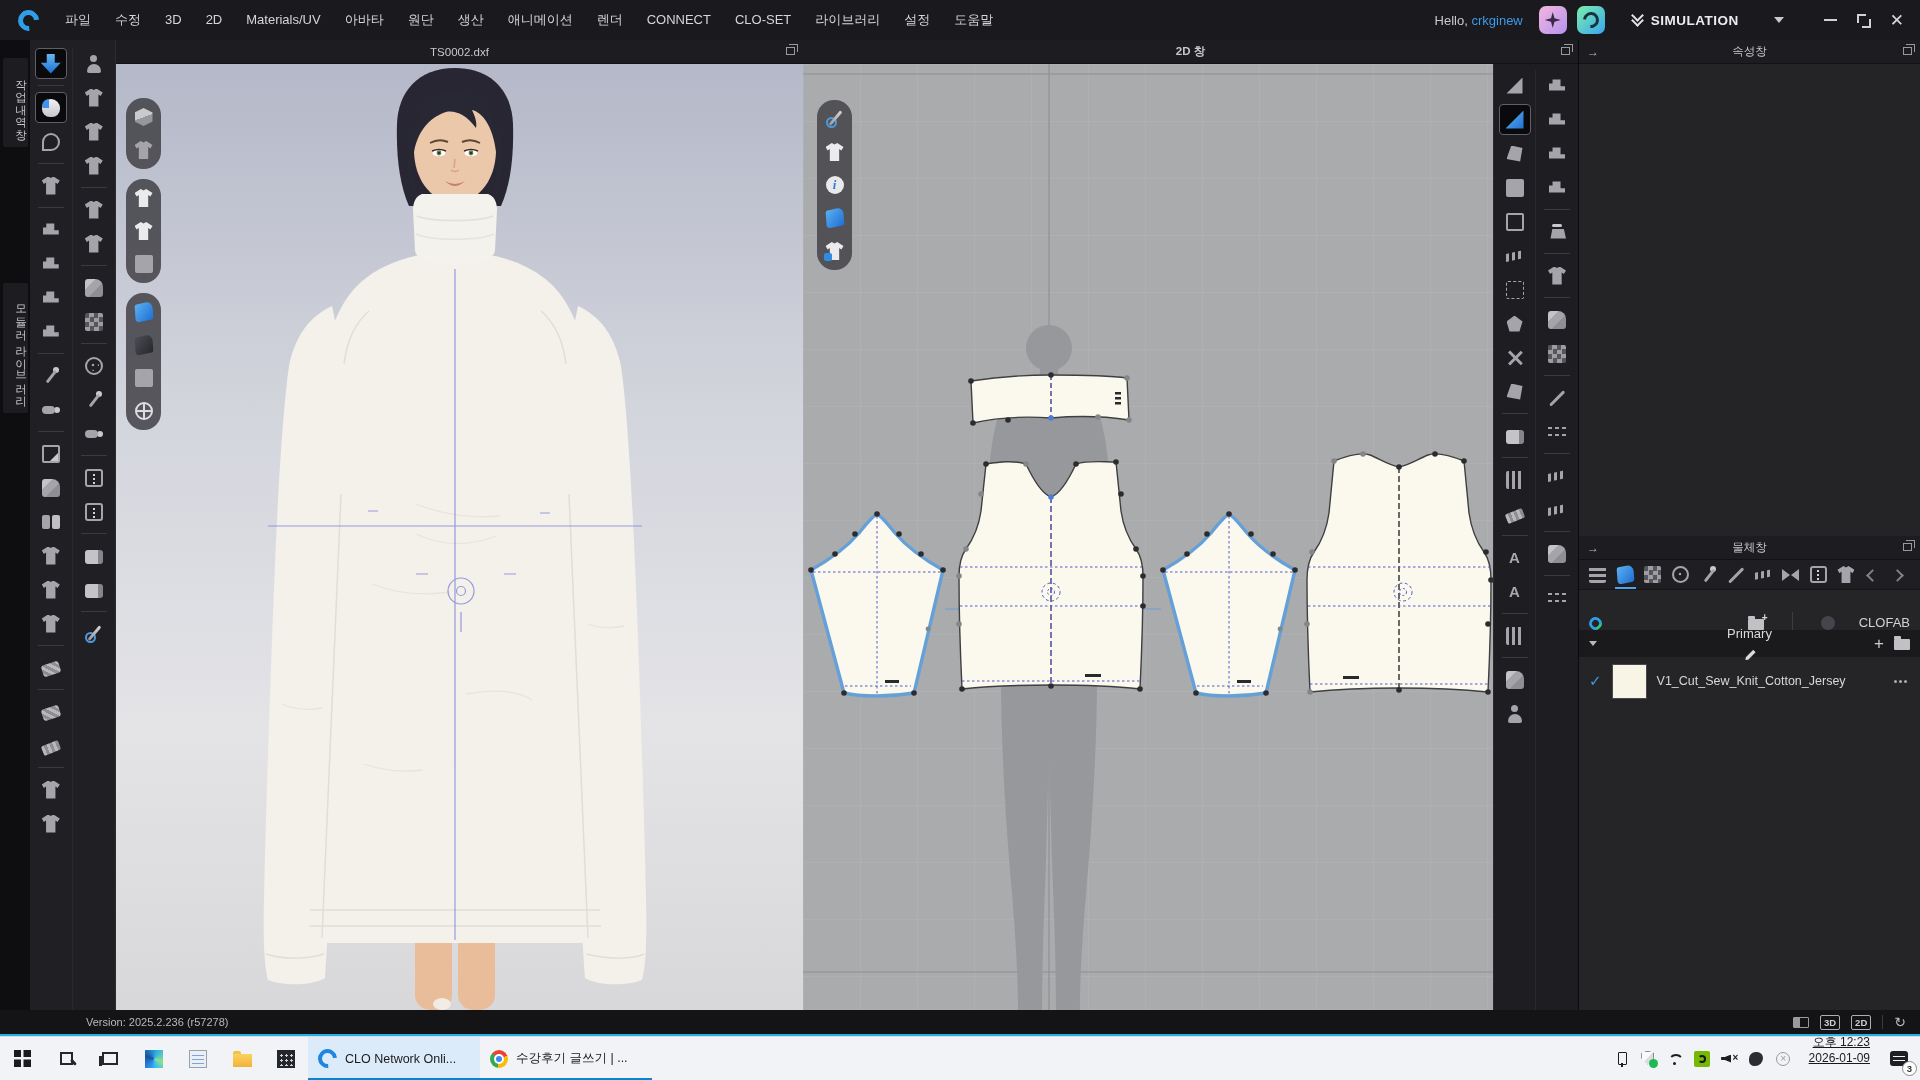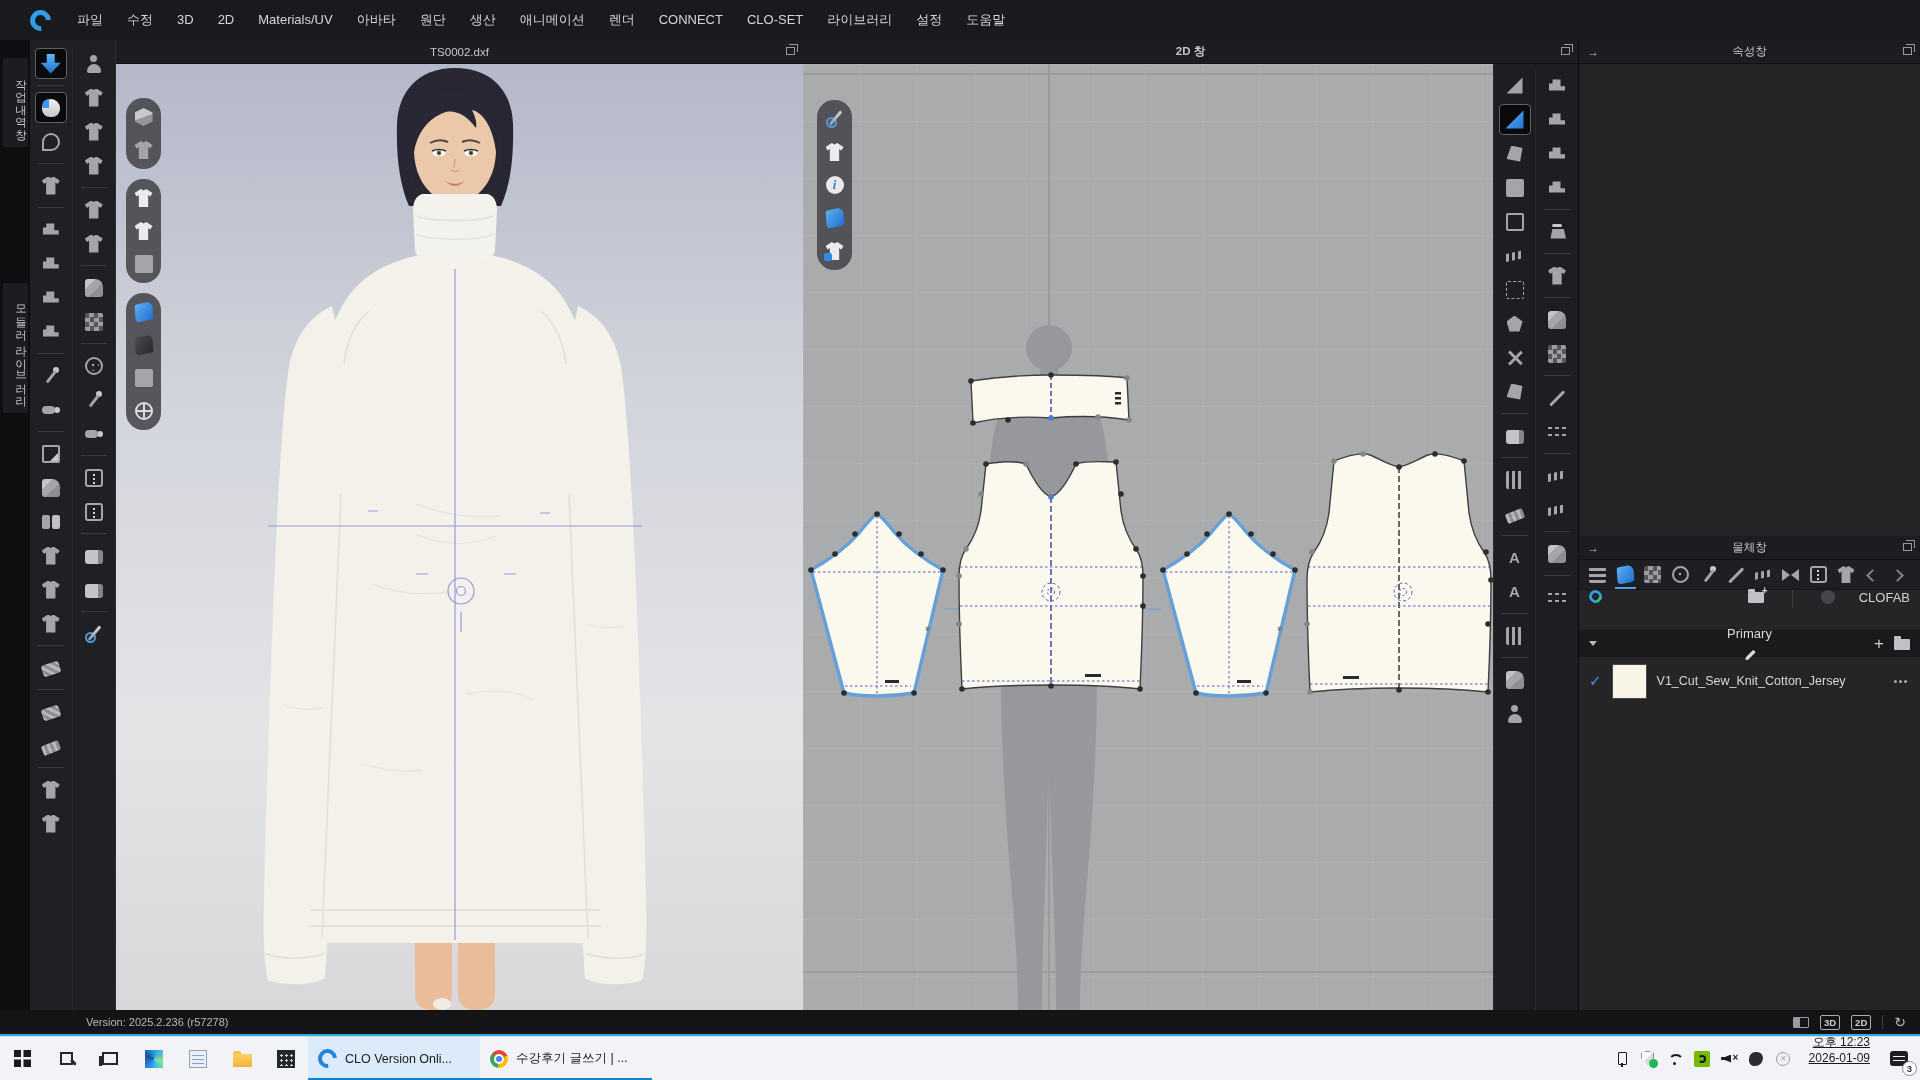--- a/index.html
+++ b/index.html
@@ -2,21 +2,21 @@
 <html><head>
 <meta charset="utf-8">
 <style>
   * { margin:0; padding:0; box-sizing:border-box; }
   html,body { width:1920px; height:1080px; background:#000; overflow:hidden;
     font-family:"Liberation Sans","DejaVu Sans",sans-serif; }
   #app { position:relative; width:1920px; height:1080px; background:#151518; }
 
   
   .menubar { position:absolute; left:0; top:0; width:1920px; height:40px;
-    background:#1a1a1e; display:flex; align-items:center; padding:0 28px; z-index:50;text-align:center; }
+    background:#1a1a1e; display:flex; align-items:center; padding:0 16px; z-index:50;text-align:center; }
   .clo-ring { width:21px; height:21px; border-radius:50%; border:5px solid #2f9de8;
     border-right-color:transparent; transform:rotate(40deg); margin:0 14px 0 2px; }
   .menu-items { display:flex; align-items:center; }
   .menu-item { color:#d6d6d8; font-size:13px; padding:0 12px; height:40px; line-height:40px; cursor:default; }
   .mb-right { margin-left:auto; display:flex; align-items:center; gap:10px; }
   .greeting { font-size:13px; color:#c9c9c9; margin-right:6px; }
   .greeting .uname { color:#3d9ae8; }
   .grad-btn { width:28px; height:28px; border-radius:7px; position:relative; }
   .grad-ai { background:linear-gradient(135deg,#f4b6de,#b493ee); }
   .grad-clo { background:linear-gradient(135deg,#7cefa9,#38a5f0); }
@@ -169,21 +169,21 @@
   
   .rp { position:absolute; left:1578px; top:40px; width:342px; height:970px; background:#252528; border-left:1px solid #0b0b0d; }
   .ph { height:24px; background:#1d1d21; border-bottom:1px solid #121214; color:#c8c8ca; font-size:11.5px;
     display:flex; align-items:center; justify-content:center; position:relative; }
   .ph .parrow { position:absolute; left:8px; color:#b9b9bd; font-size:12px; }
   .props-body { height:472px; background:#242427; }
   .otabs { height:30px; background:#1f1f23; border-bottom:1px solid #151517; display:flex; align-items:center; padding:0 6px; gap:2px; }
   .otab { width:28px; height:29px; display:flex; align-items:center; justify-content:center; position:relative; }
   .otab .gl { width:17px; height:17px; }
   .otab.active::after { content:""; position:absolute; left:2px; right:2px; bottom:0; height:2px; background:#4da3e8; }
-  .fabrow { height:40px; display:flex; align-items:flex-start; padding:0 10px; gap:24px; }
+  .fabrow { height:40px; display:flex; align-items:flex-end; padding:0 10px; gap:24px; }
   .clo-mini { width:13px; height:13px; border-radius:50%; border:3px solid #2f9de8; border-right-color:#35c08a; transform:rotate(40deg); }
   .fr-spacer { flex:1; }
   .ico-folder { width:16px; height:11px; background:#c0c0c5; border-radius:1px; position:relative; margin-top:2px; }
   .ico-folder::before { content:""; position:absolute; left:0; top:-3px; width:7px; height:3px; background:#c0c0c5; border-radius:1px 1px 0 0; }
   .ico-folder-plus::after { content:"+"; position:absolute; right:-4px; top:-7px; color:#d8d8dc; font-size:10px; font-weight:700; }
   .fr-div { width:1px; height:18px; background:#3c3c41; margin:0 4px; }
   .clofab-ic { width:14px; height:14px; border-radius:50%; background:#45454c; }
   .clofab-lbl { color:#d2d2d5; font-size:13px; }
   .grow { height:27px; background:#1a1a1d; display:flex; align-items:center; padding:0 10px; position:relative; }
   .tri-dn { width:0; height:0; border-left:4.5px solid transparent; border-right:4.5px solid transparent; border-top:5.5px solid #b9b9bd; }
@@ -292,20 +292,42 @@
         <div class="menu-item">원단</div>
         <div class="menu-item">생산</div>
         <div class="menu-item">애니메이션</div>
         <div class="menu-item">렌더</div>
         <div class="menu-item">CONNECT</div>
         <div class="menu-item">CLO-SET</div>
         <div class="menu-item">라이브러리</div>
         <div class="menu-item">설정</div>
         <div class="menu-item">도움말</div>
       </div>
+    <div class="mb-right">
+      <div class="greeting"><span>Hello,</span> <span class="uname">crkginew</span></div>
+      <div class="grad-btn grad-ai">
+          <i></i>
+        </div>
+      <div class="grad-btn grad-clo">
+          <i></i>
+        </div>
+      <div class="sim-ctrl">
+        <span class="chev2">
+            <b></b>
+            <b></b>
+          </span>
+        <span class="sim-label">SIMULATION</span>
+        <span class="caret-down"></span>
+      </div>
+      <div class="win-btns">
+        <span class="wb-min"></span>
+        <span class="wb-dock"></span>
+        <span class="wb-close">✕</span>
+      </div>
+    </div>
   </div>
 
   <div class="rail">
     <div class="rail-tab" style="top:18px">작업내역창</div>
     <div class="rail-tab" style="top:243px">모듈러 라이브러리</div>
   </div>
 
   <div class="ltb">
     <div class="tcol tcol-l">
         <div class="ticon active">
@@ -945,21 +967,21 @@
         <div class="tb-icon">
           <i class="gl gl-folder-tb"></i>
         </div>
         <div class="tb-icon">
           <i class="gl gl-calc"></i>
         </div>
       </div>
     <div style="display:flex">
         <div class="tb-app active">
           <i class="gl gl-clo"></i>
-          <span class="lbl">CLO Version Onli...</span>
+          <span class="lbl">CLO Network Onli...</span>
         </div>
         <div class="tb-app">
           <i class="gl gl-chrome"></i>
           <span class="lbl">수강후기 글쓰기 | ...</span>
         </div>
       </div>
     <div class="tray">
       <div style="display:flex">
           <div class="tray-icon">
             <i class="tr tr-usb"></i>

